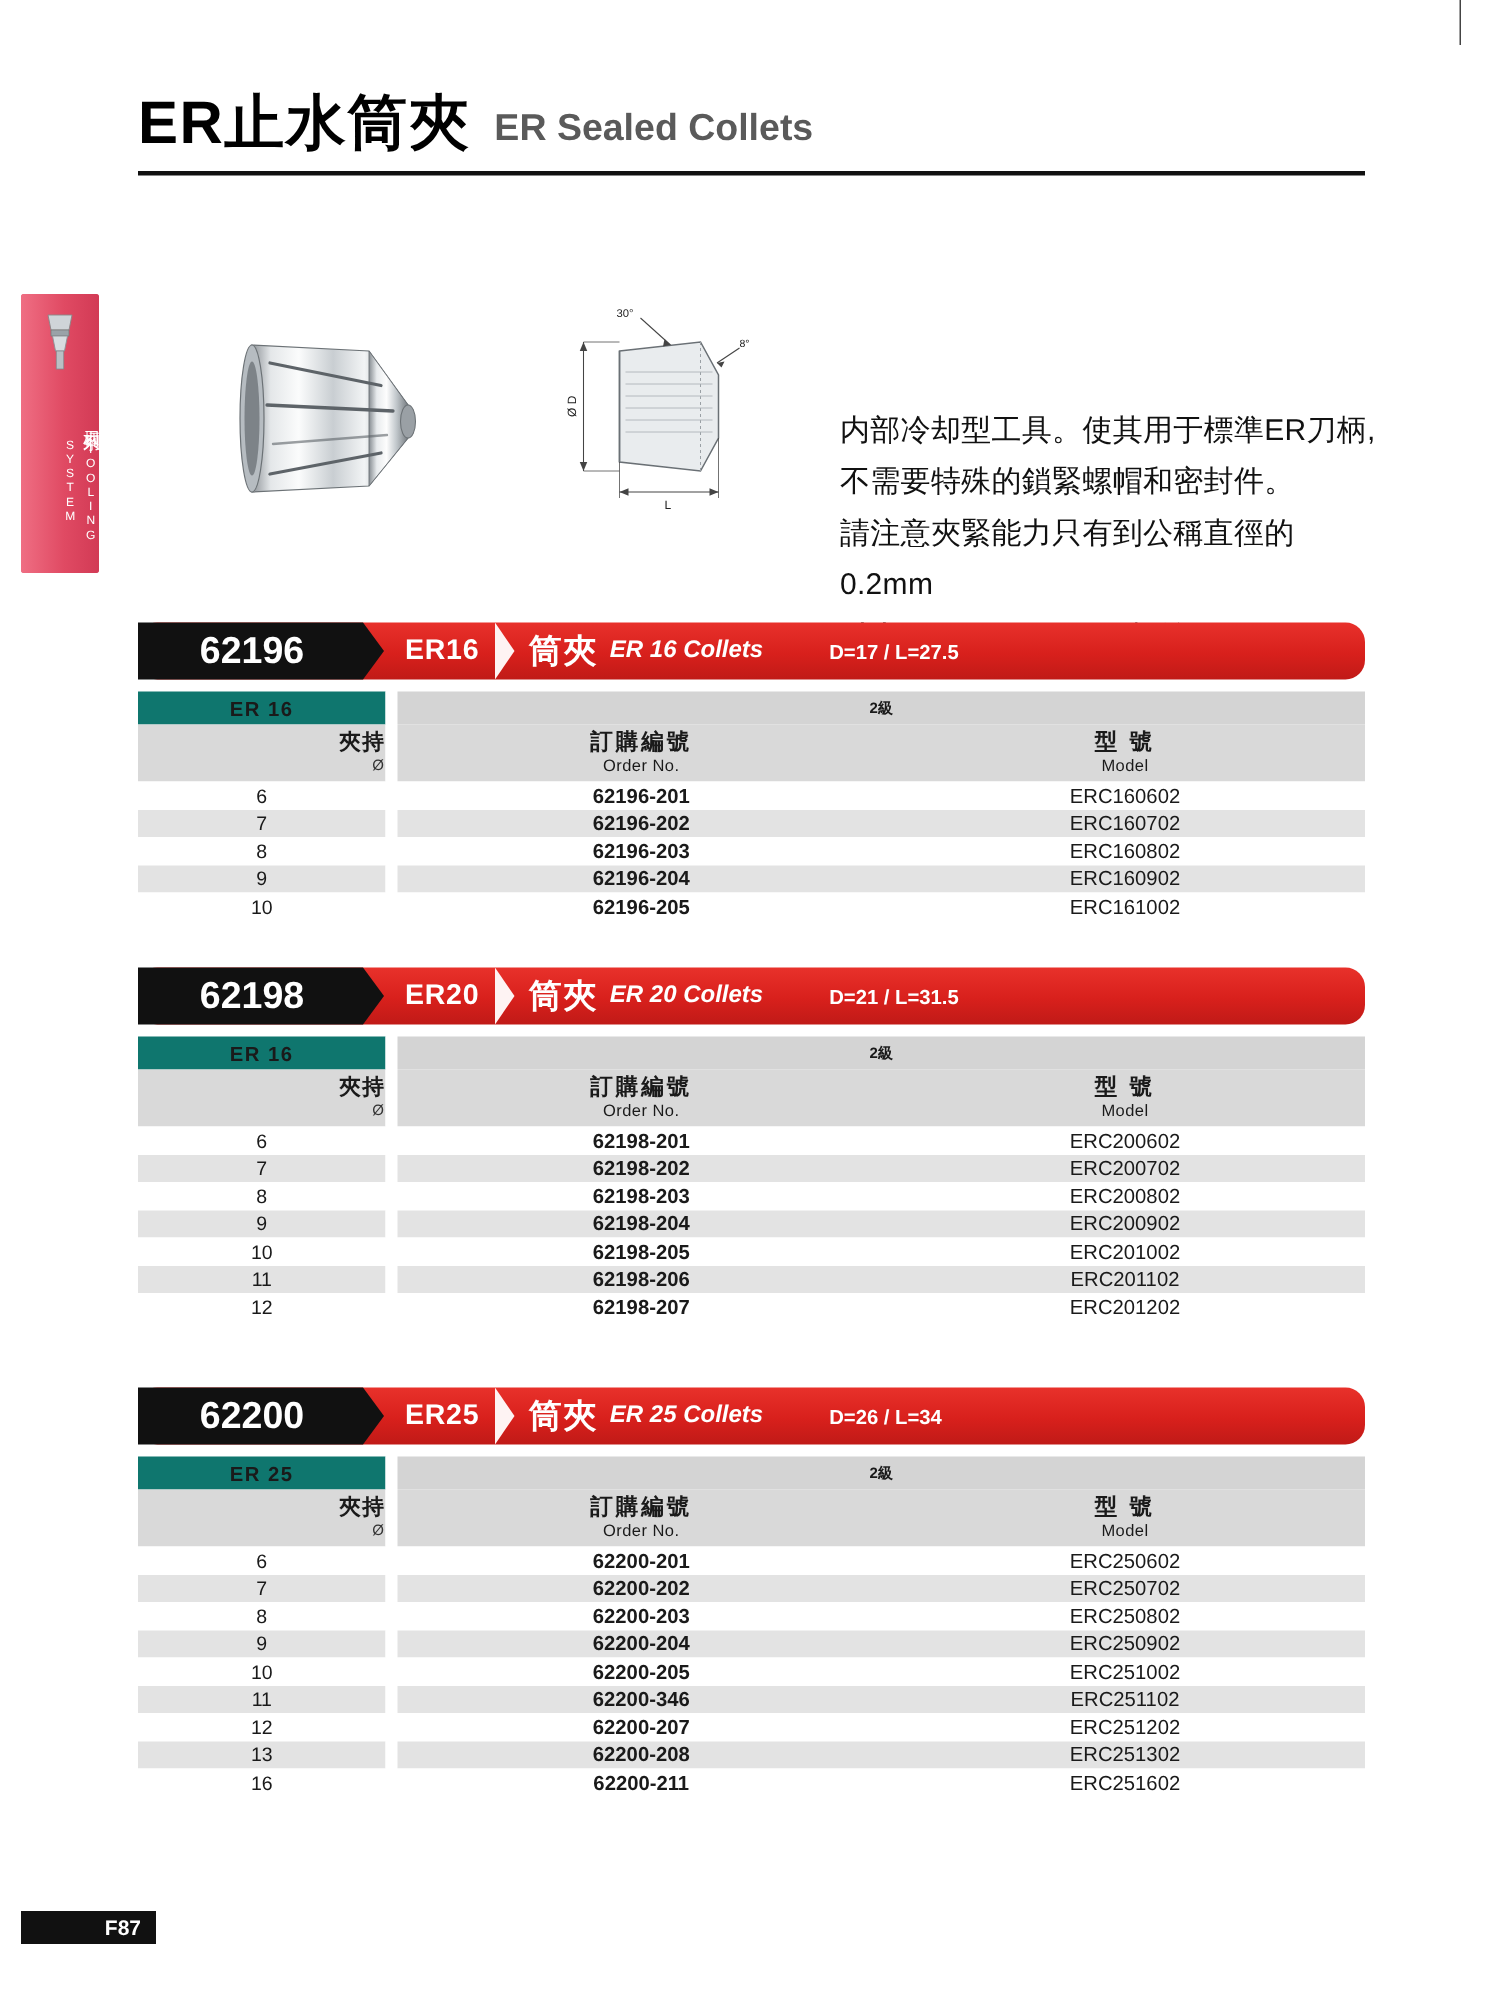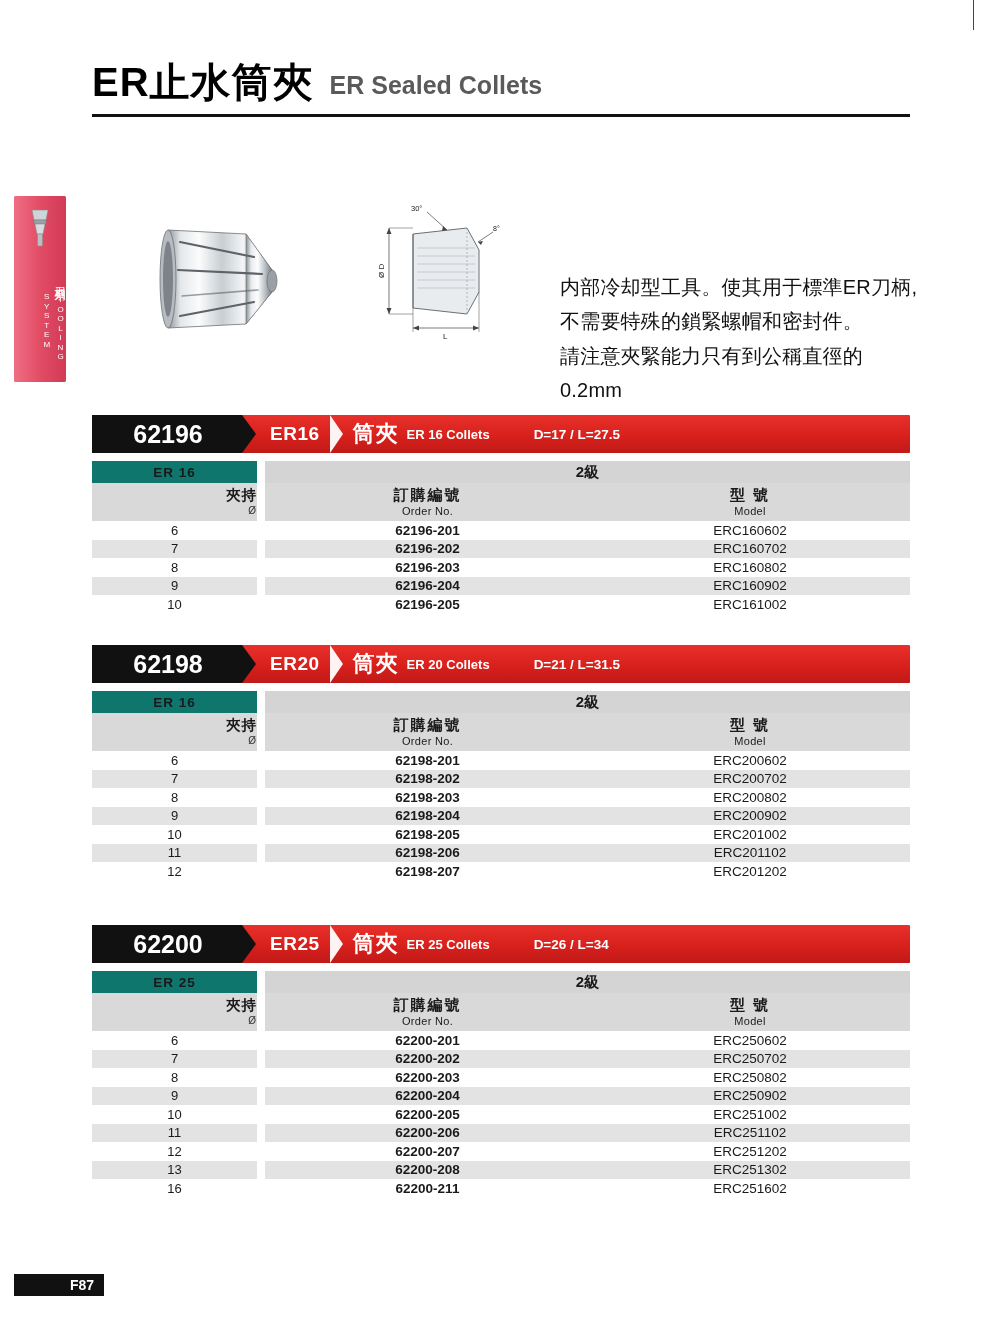--- a/index.html
+++ b/index.html
@@ -135,21 +135,21 @@
   
   .section { position: absolute; left: 92px; width: 818px; }
 
   .band {
     position: relative;
     height: 38px;
     background: #e0231f;
     background: linear-gradient(to bottom, #e8312b 0%, #d8201c 55%, #c01a17 100%);
     display: flex;
     align-items: center;
-    border-radius: 1px;
+    border-radius: 13px;
   }
   .band-code {
     background: #111;
     color: #fff;
     font-size: 25px;
     font-weight: bold;
     letter-spacing: 0px;
     height: 38px;
     line-height: 38px;
     padding: 0 14px 0 16px;
@@ -185,23 +185,24 @@
   }
   .band-cn {
     color: #fff;
     font-size: 22px;
     font-weight: bold;
     padding-left: 10px;
     letter-spacing: 1px;
   }
   .band-en {
     color: #fff;
-    font-size: 13px;
+    font-size: 16px;
     font-weight: bold;
     padding-left: 8px;
+    font-style: italic;
   }
   .band-dim {
     color: #fff;
     font-size: 13.5px;
     font-weight: bold;
     padding-left: 44px;
   }
 
   
   table.spec {
@@ -240,21 +241,21 @@
   .hdr-clamp-sub .dia {
     display: block;
     font-size: 10px;
     font-weight: normal;
     color: #333;
     margin-top: 1px;
   }
   .hdr-grade {
     background: #d4d4d4;
     text-align: center;
-    font-size: 15px;
+    font-size: 10px;
     height: 22px;
     border-bottom: 1px solid #fff;
   }
   .hdr-sub {
     background: #d9d9d9;
     text-align: center;
     height: 38px;
     font-size: 15px;
     font-weight: bold;
     letter-spacing: 2px;
@@ -652,21 +653,21 @@
     </tr>
             <tr class="plain">
       <td class="clamp">10</td>
       <td class="gapcell"></td>
       <td class="order">62200-205</td>
       <td class="model">ERC251002</td>
     </tr>
             <tr class="shade">
       <td class="clamp">11</td>
       <td class="gapcell"></td>
-      <td class="order">62200-206</td>
+      <td class="order">62200-346</td>
       <td class="model">ERC251102</td>
     </tr>
             <tr class="plain">
       <td class="clamp">12</td>
       <td class="gapcell"></td>
       <td class="order">62200-207</td>
       <td class="model">ERC251202</td>
     </tr>
             <tr class="shade">
       <td class="clamp">13</td>

